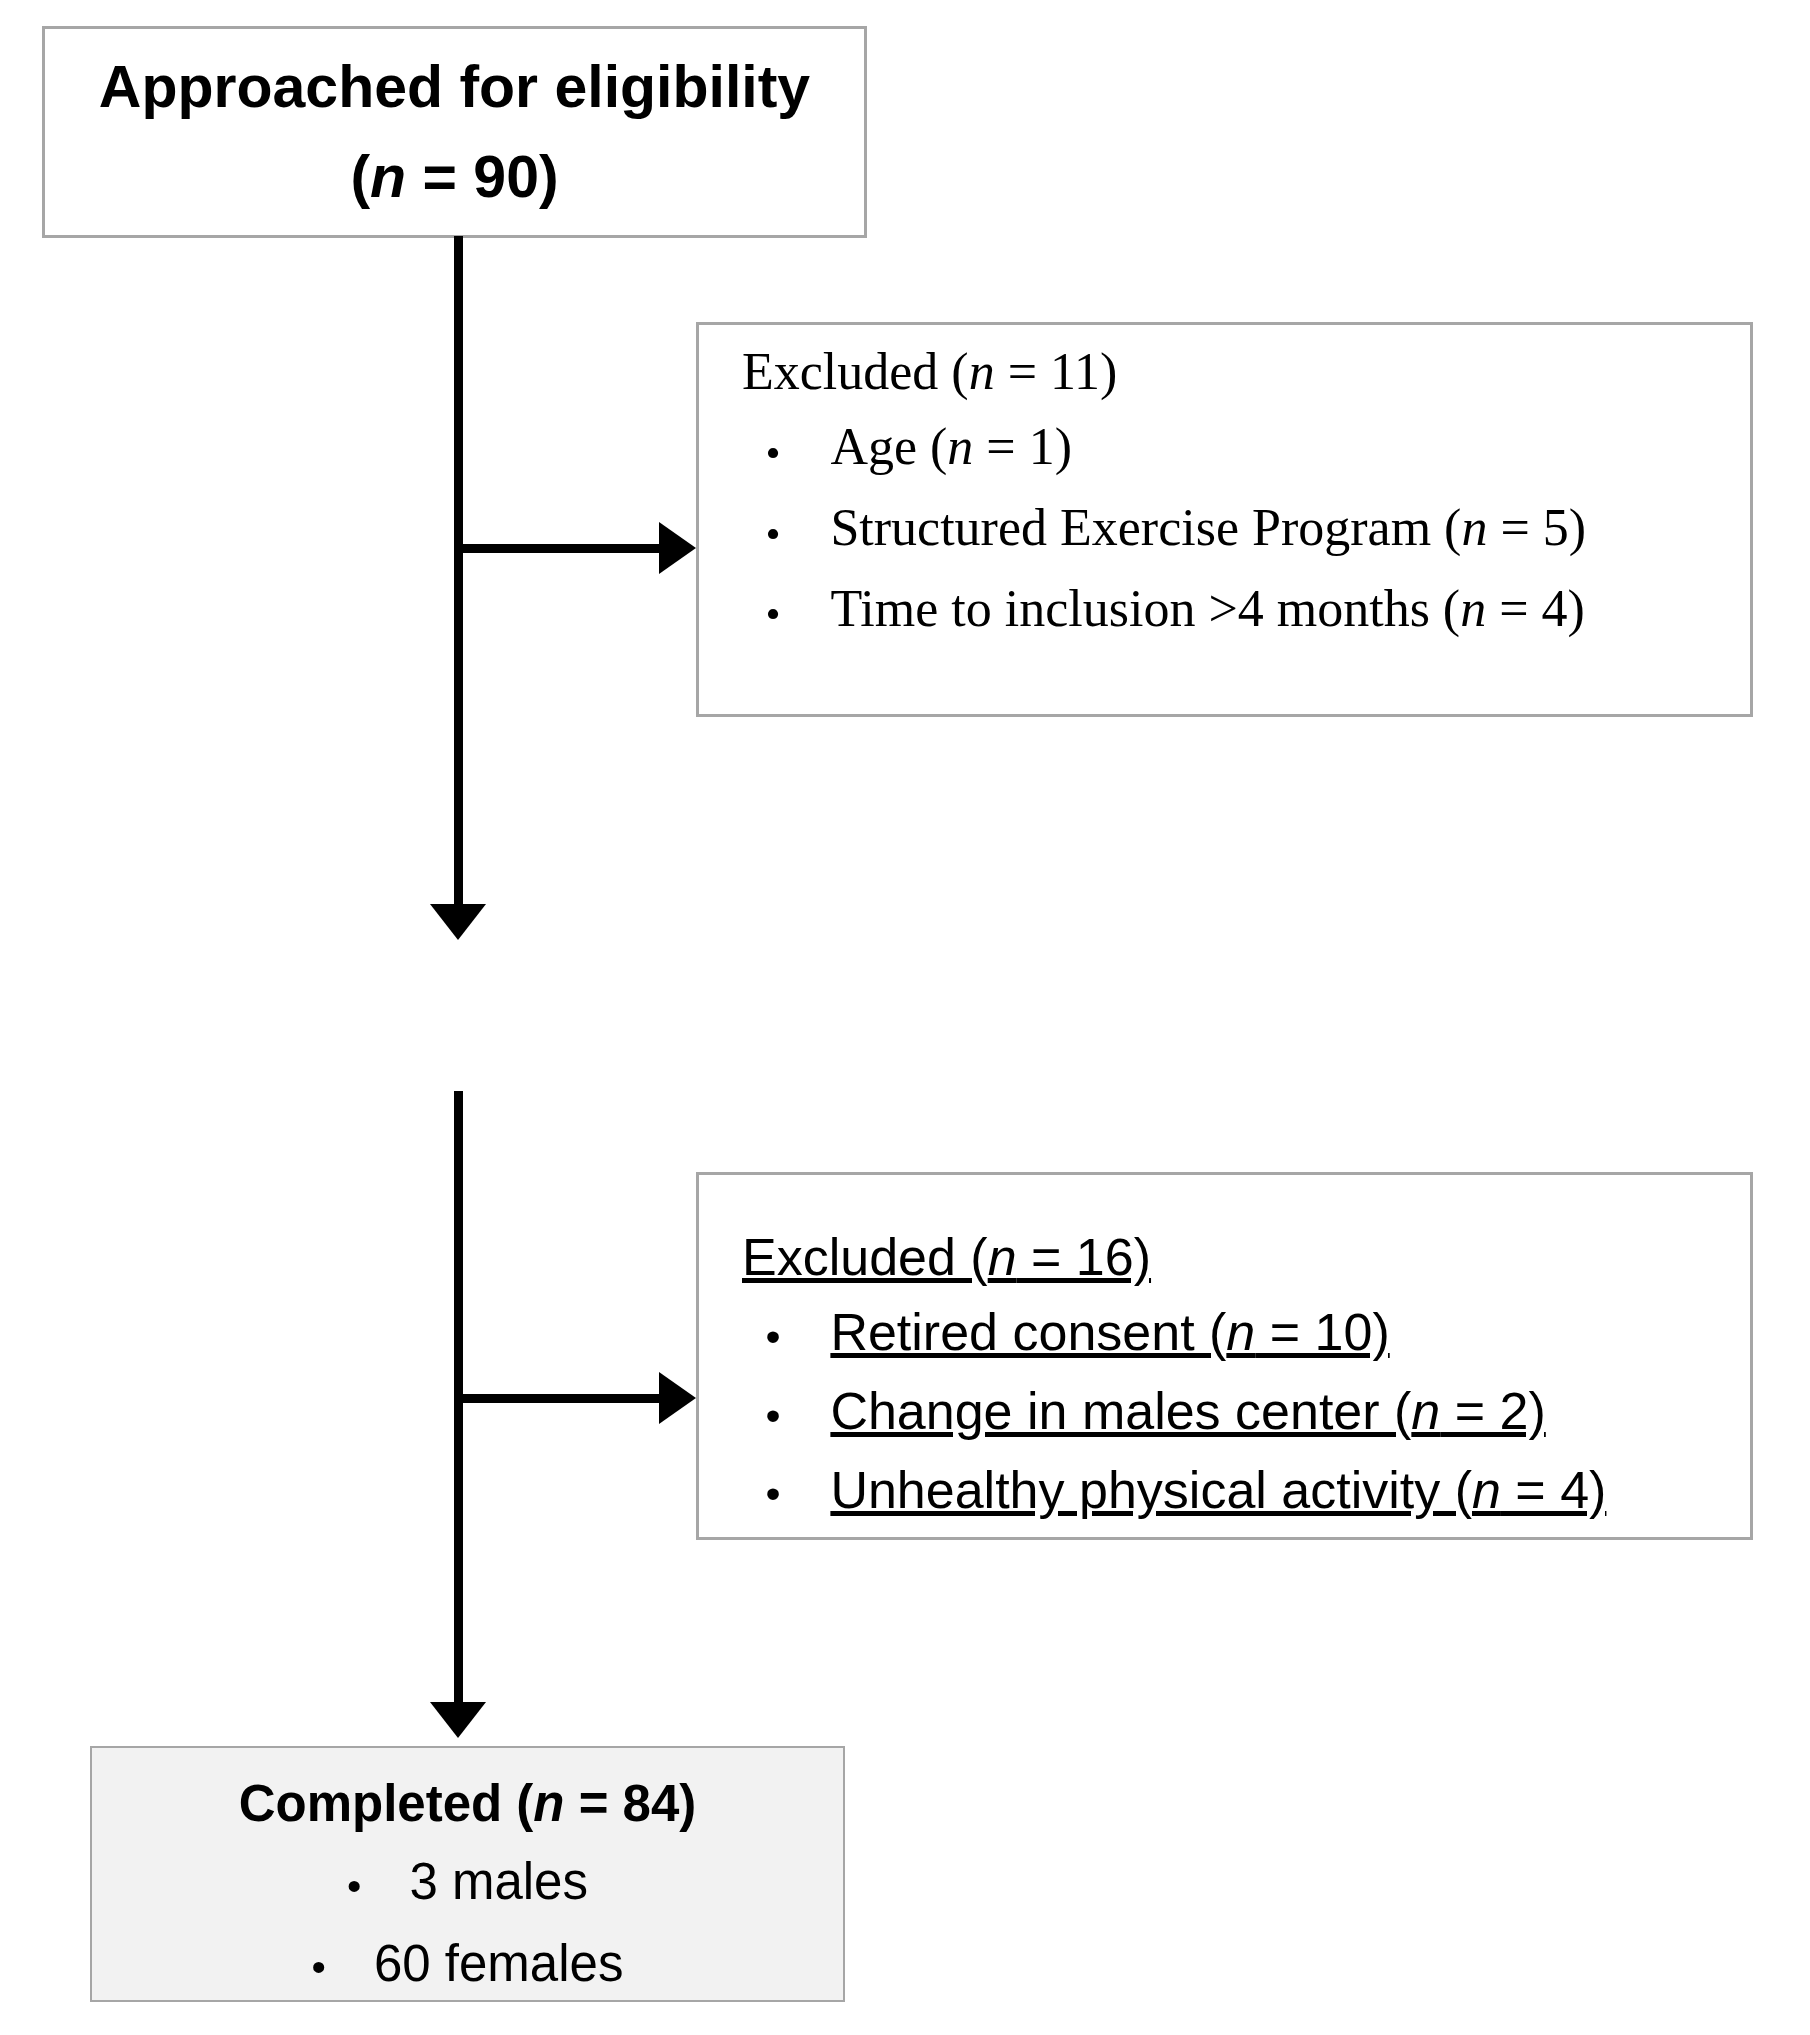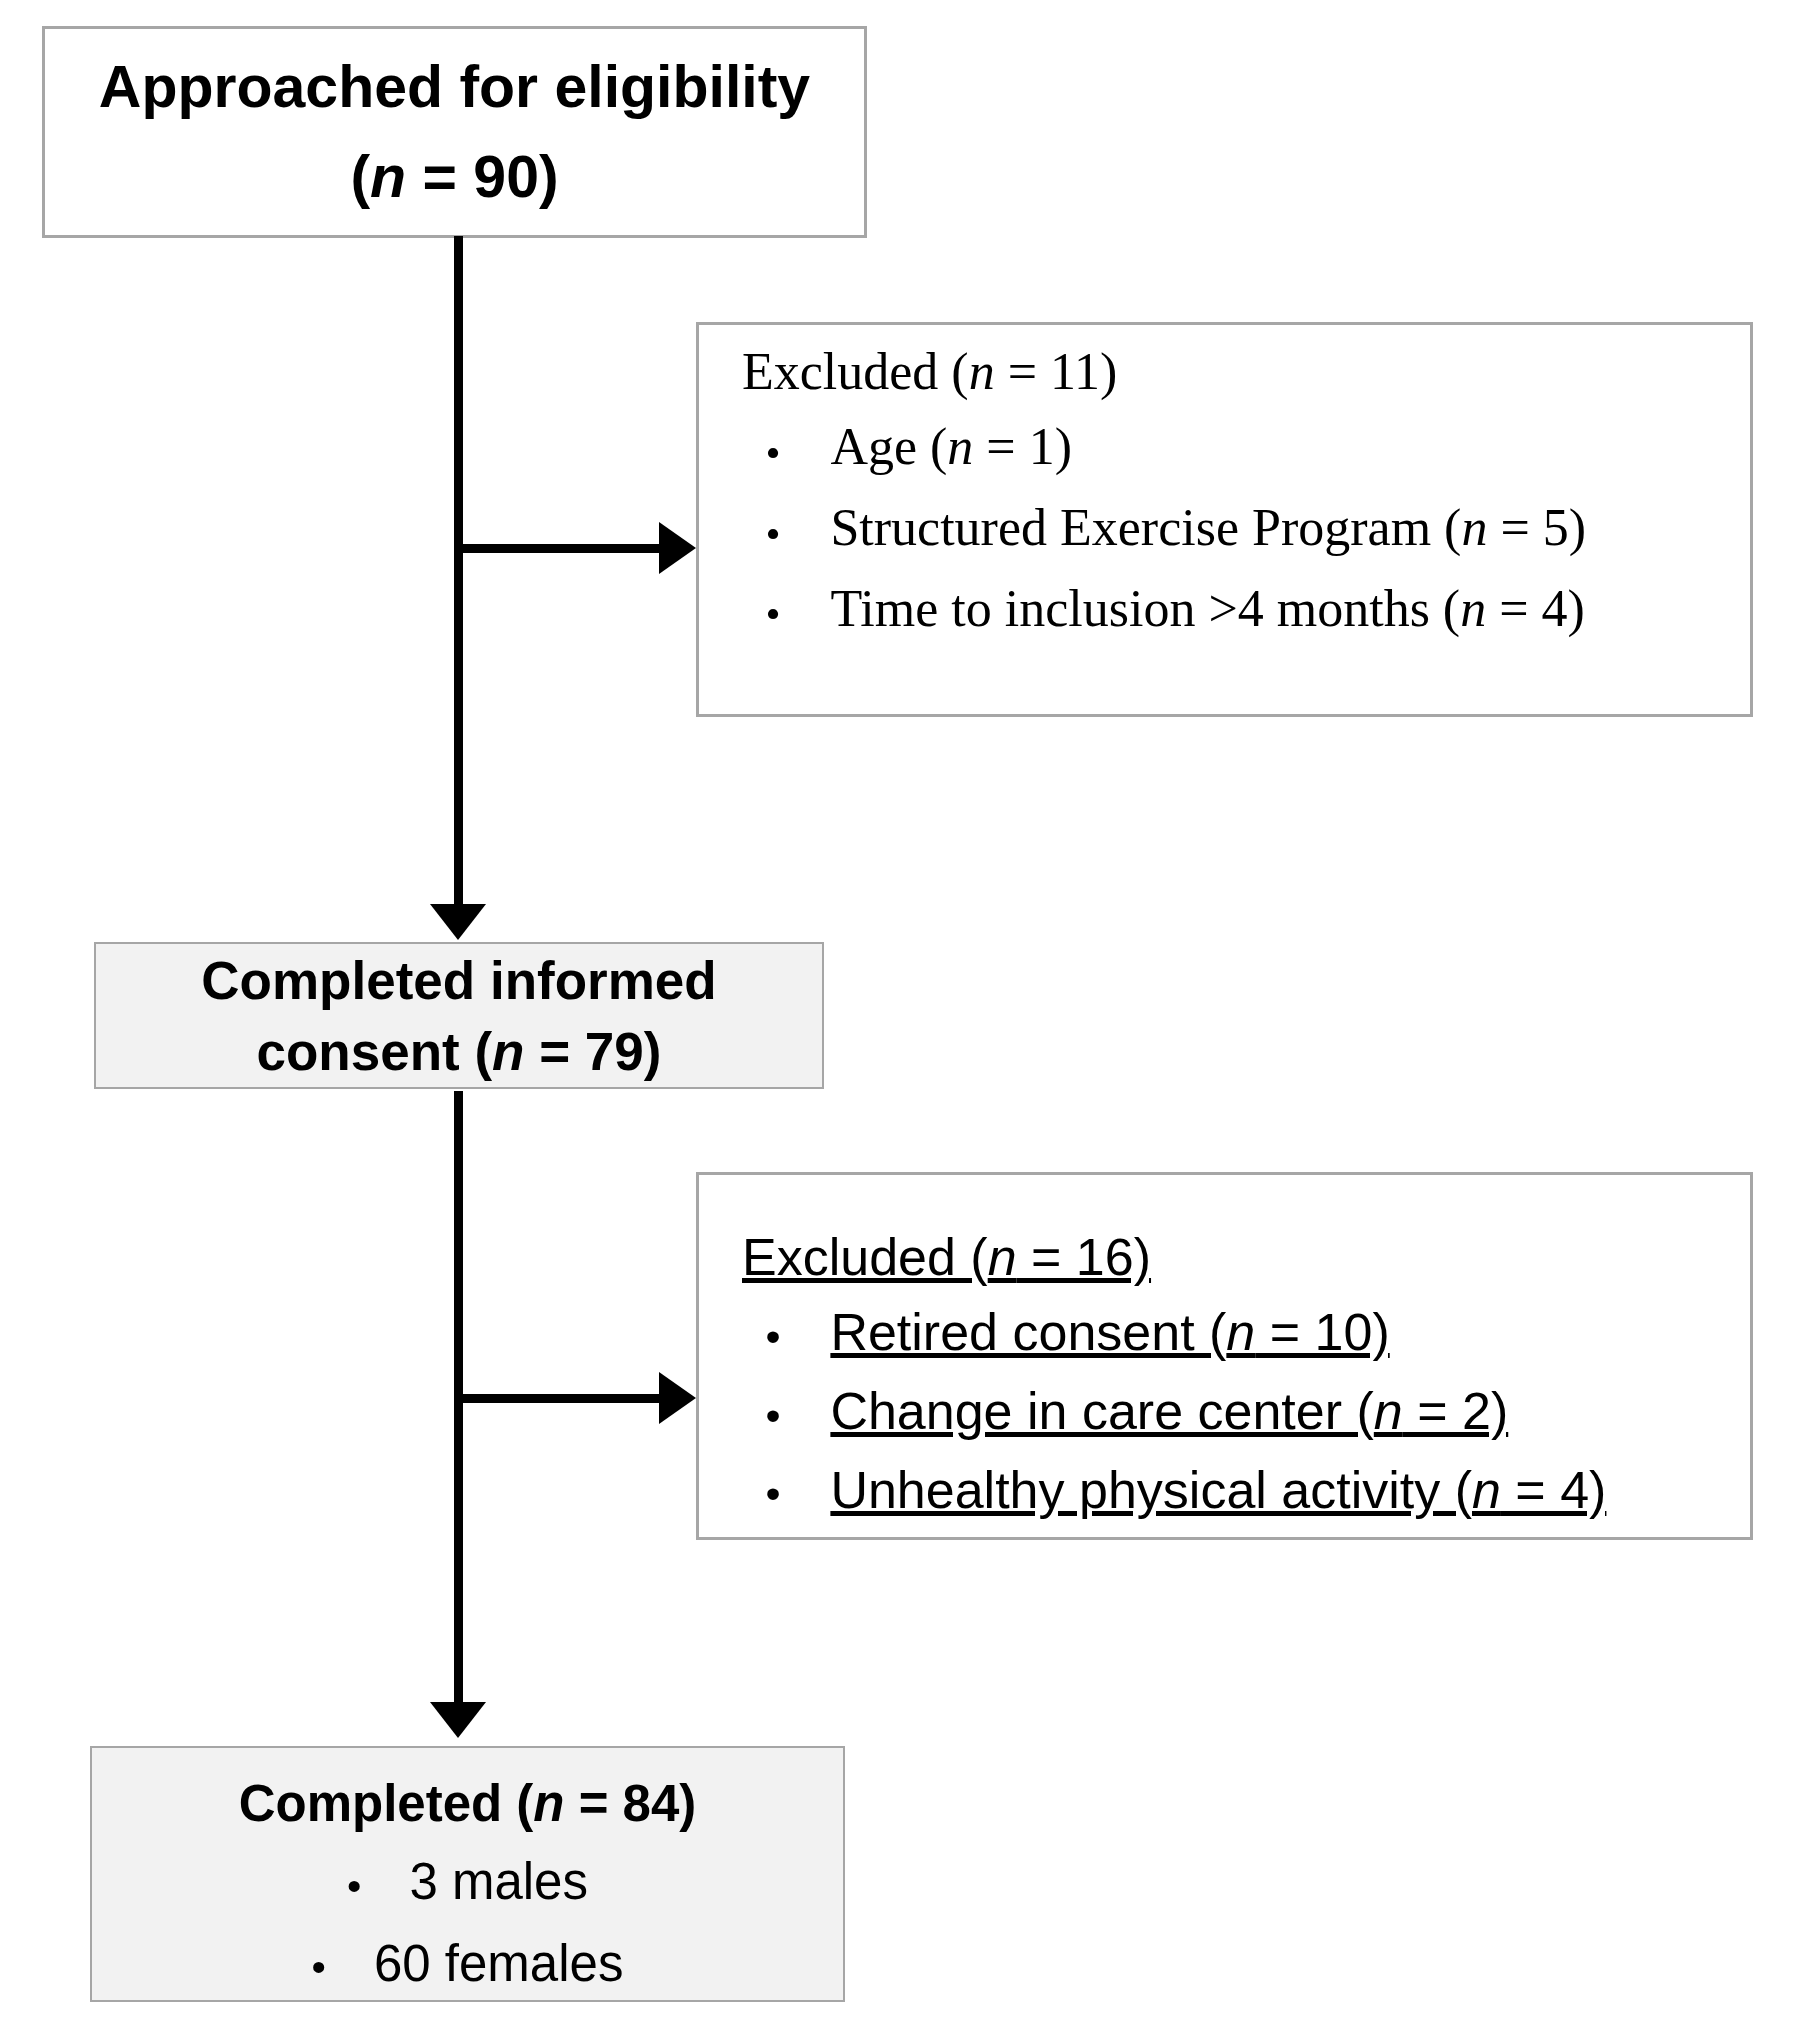--- a/index.html
+++ b/index.html
@@ -90,42 +90,36 @@
       <span class="ex-bullet">•</span><span>Age (</span><span class="it">n</span><span> = 1)</span>
     </div>
     <div class="ex-item">
       <span class="ex-bullet">•</span><span>Structured Exercise Program (</span><span class="it">n</span><span> = 5)</span>
     </div>
     <div class="ex-item">
       <span class="ex-bullet">•</span><span>Time to inclusion &gt;4 months (</span><span class="it">n</span><span> = 4)</span>
     </div>
   </div>
 
-  <div class="box gray center-col box-consent">
-    <div>Completed informed</div>
-    <div>
-      <span>consent (</span><span class="it">n</span><span> = 79)</span>
-    </div>
-  </div>
 
   <div class="line v-line v2"></div>
   <div class="head head-down v2h"></div>
 
   <div class="line h-line h2"></div>
   <div class="head head-right h2h"></div>
 
   <div class="box box-ex box-ex2">
     <div class="ex-title">
       <span>Excluded (</span><span class="it">n</span><span> = 16)</span>
     </div>
     <div class="ex-item">
       <span class="ex-bullet">•</span><span>Retired consent (</span><span class="it">n</span><span> = 10)</span>
     </div>
     <div class="ex-item">
-      <span class="ex-bullet">•</span><span>Change in care center (</span><span class="it">n</span><span> = 2)</span>
+      <span class="ex-bullet">•</span><span>Change in males center (</span><span class="it">n</span><span> = 2)</span>
     </div>
     <div class="ex-item">
       <span class="ex-bullet">•</span><span>Unhealthy physical activity (</span><span class="it">n</span><span> = 4)</span>
     </div>
   </div>
 
   <div class="box gray box-analysis">
     <div class="an-title">
       <span>Completed (</span><span class="it">n</span><span> = 84)</span>
     </div>

